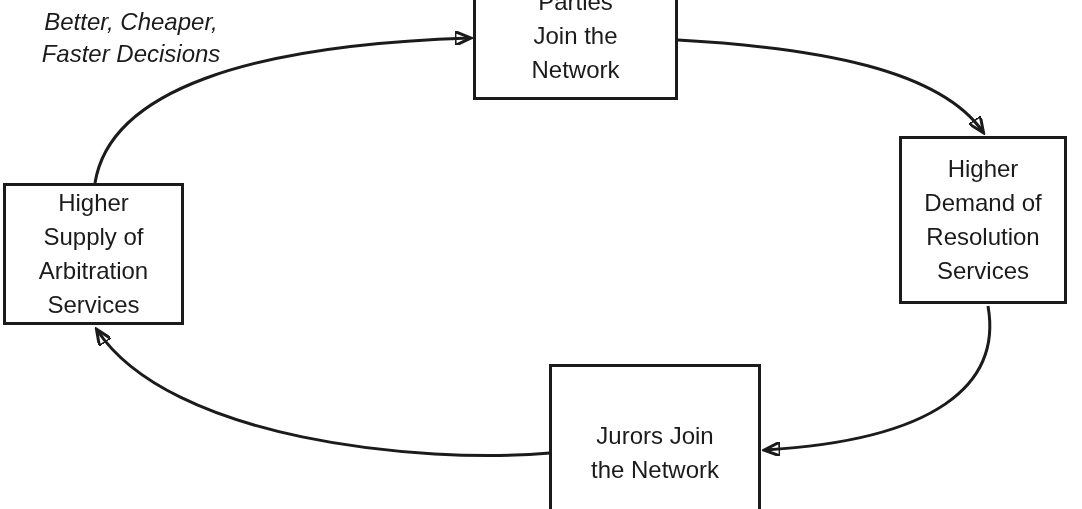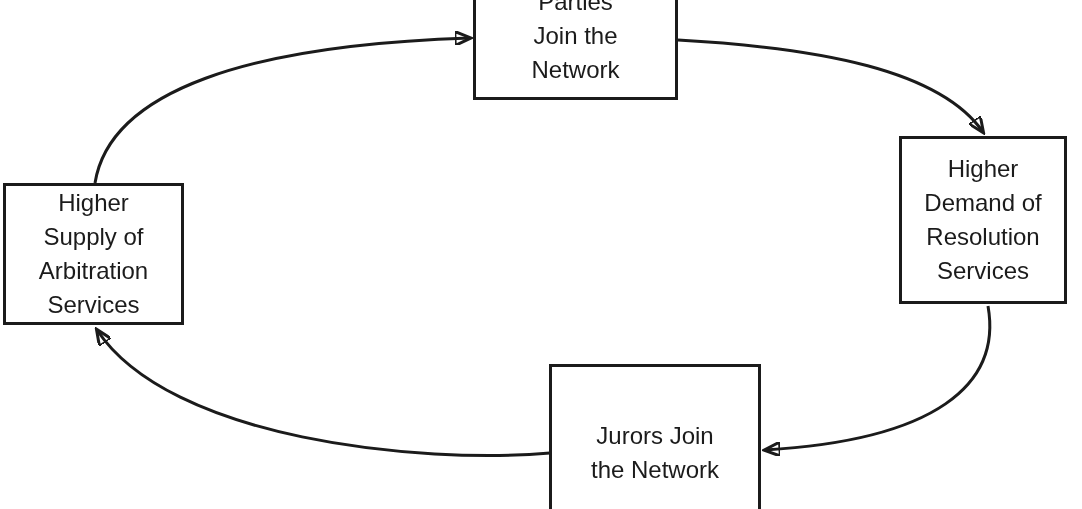--- a/index.html
+++ b/index.html
@@ -65,20 +65,22 @@
       <marker id="ah" markerUnits="userSpaceOnUse" markerWidth="18" markerHeight="14" refX="15" refY="7" orient="auto">
         <path d="M0,0 L16,7 L0,14 Z" fill="#1b1b1b" stroke="none"></path>
       </marker>
     </defs>
     <path d="M 95 183 C 110 90 250 45 470 38" marker-end="url(#ah)"></path>
     <path d="M 678 40 C 820 48 940 70 983 132" marker-end="url(#ah)"></path>
     <path d="M 988 306 C 1002 385 935 440 765 450" marker-end="url(#ah)"></path>
     <path d="M 550 453 C 420 464 170 440 97 330" marker-end="url(#ah)"></path>
   </svg>
 
+  <div class="annotation">Better, Cheaper,
+Faster Decisions</div>
 
   <div class="node node-parties">
     <div class="node-label">Parties
 Join the
 Network</div>
   </div>
 
   <div class="node node-demand">
     <div class="node-label">Higher
 Demand of

